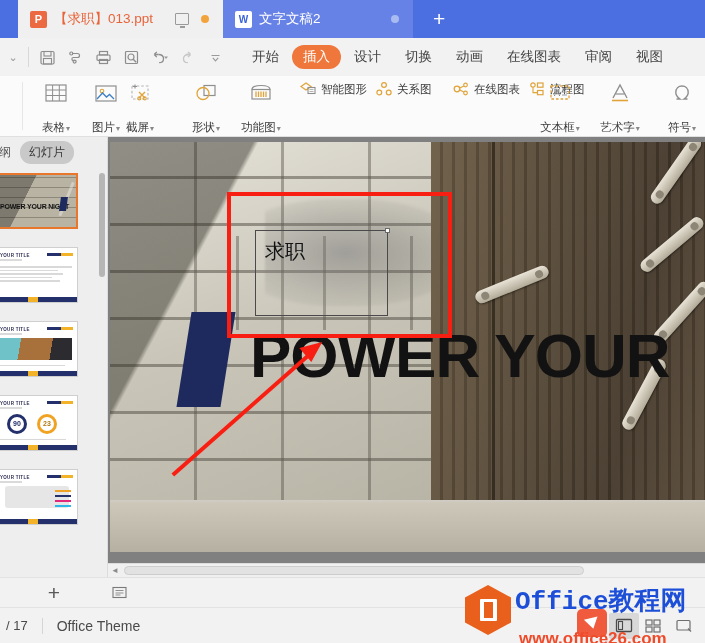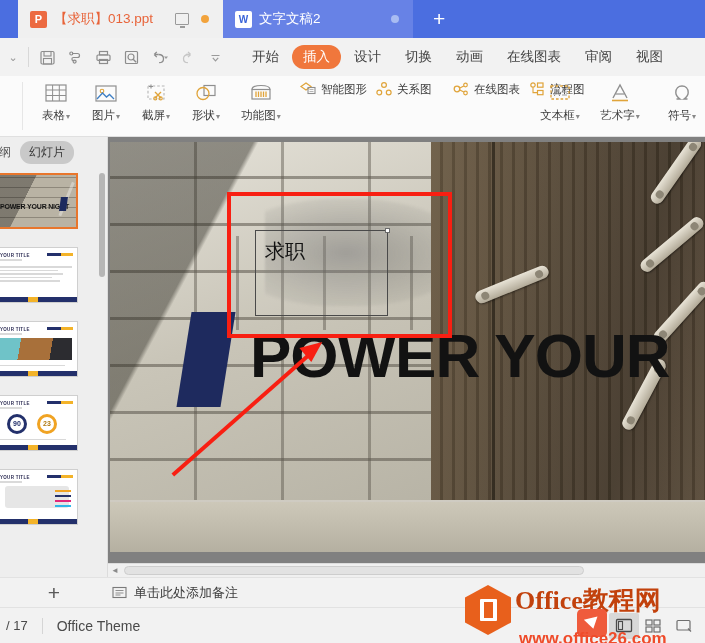--- a/index.html
+++ b/index.html
@@ -85,21 +85,21 @@
     overflow: hidden;
   }
   .rgrp { position: absolute; top: 0; height: 61px; display: flex; align-items: stretch; }
   .rsep { position: absolute; top: 6px; width: 1px; height: 48px; background: #e6e6e6; }
   .bigbtn {
     width: 48px; height: 61px;
     display: flex; flex-direction: column; align-items: center; justify-content: flex-start;
     padding-top: 4px;
   }
   .bigbtn .ic { height: 28px; display: flex; align-items: center; justify-content: center; }
-  .bigbtn .lbl { font-size: 11.5px; color: #3c3c3c; white-space: nowrap; margin-top: 0; }
+  .bigbtn .lbl { font-size: 11.5px; color: #3c3c3c; white-space: nowrap; margin-top: 12px; }
   .caret { font-size: 8px; color: #888; margin-left: 1px; }
   .stackgrp { display: flex; justify-content: space-between; height: 61px; padding: 0 2px; }
   .smallbtn { display: flex; align-items: center; height: 26px; padding: 0 3px; }
   .smallbtn .ic { width: 22px; display: flex; align-items: center; justify-content: center; }
   .smallbtn .lbl { font-size: 11.5px; color: #3c3c3c; white-space: nowrap; margin-left: 2px; }
 
   
   .leftpanel {
     position: absolute; top: 137px; left: 0; width: 108px; bottom: 66px;
     background: #eeeeee; border-right: 1px solid #dcdcdc;
@@ -282,22 +282,22 @@
     clip-path: polygon(50% 0, 100% 25%, 100% 75%, 50% 100%, 0 75%, 0 25%);
     display: flex; align-items: center; justify-content: center;
   }
   .wm-hex i {
     display:block; width: 17px; height: 22px; background:#fff; border-radius:1px;
     position: relative;
   }
   .wm-hex i:after{content:"";position:absolute;left:4px;top:3px;width:9px;height:16px;background:#e8601c;}
   .wm-title {
     position: absolute; left: 60px; top: 2px;
-    font-size: 26px; font-weight: bold; color: #c2410c;
-    font-family: Liberation Serif, serif; white-space: nowrap;
+    font-size: 26px; font-weight: bold; color: #1d4ed8;
+    font-family: Liberation Mono, monospace; white-space: nowrap;
   }
   .wm-url {
     position: absolute; left: 64px; top: 48px;
     font-size: 17px; font-weight: bold; color: #ef4b2a; white-space: nowrap;
   }
   .wm-badge {
     position: absolute; left: 122px; top: 28px; width: 30px; height: 28px;
     background: #ef5b3c; border-radius: 5px;
     display:flex;align-items:center;justify-content:center;
   }
@@ -425,21 +425,21 @@
           <svg width="26" height="24" viewBox="0 0 26 24">
               <rect x="3" y="4" width="20" height="15" fill="none" stroke="#8f8f8f" stroke-width="1.2"></rect>
               <circle cx="9" cy="9" r="1.8" fill="none" stroke="#e0a43a" stroke-width="1.1"></circle>
               <path d="M4 17l5.5-6 4 4 3-2.5 4.5 4.5" fill="none" stroke="#3f7fc4" stroke-width="1.3"></path>
             </svg>
         </div>
         <div class="lbl"><span>图片</span><span class="caret">▾</span></div>
       </div>
     </div>
 
-    <div class="rgrp" style="left:132px">
+    <div class="rgrp" style="left:116px">
       <div class="bigbtn">
         <div class="ic">
           <svg width="26" height="24" viewBox="0 0 26 24">
               <rect x="5" y="4" width="16" height="13" fill="none" stroke="#b6b6b6" stroke-width="1.1" stroke-dasharray="2.6 2"></rect>
               <path d="M8 2.5v4M6 4.5h4" stroke="#8f8f8f" stroke-width="1.1"></path>
               <path d="M12 10l6 6M18 10l-6 6" stroke="#e0a43a" stroke-width="1.4"></path>
               <circle cx="12.3" cy="16.4" r="1.5" fill="none" stroke="#e0a43a" stroke-width="1.2"></circle>
               <circle cx="17.7" cy="16.4" r="1.5" fill="none" stroke="#e0a43a" stroke-width="1.2"></circle>
             </svg>
         </div>
@@ -677,21 +677,20 @@
   </div>
 
   <div class="notesbar">
     <div class="addslide">+</div>
     <span class="notes-icon">
       <svg width="15" height="14" viewBox="0 0 15 14">
           <rect x="1" y="1.5" width="13" height="10" fill="none" stroke="#7a7a7a" stroke-width="1.1"></rect>
           <path d="M3.5 4.5h8M3.5 7h8M3.5 9h5" stroke="#8f8f8f" stroke-width="1"></path>
         </svg>
     </span>
-    <span class="notes-text">单击此处添加备注</span>
   </div>
 
   <div class="statusbar">
     <span class="st-page">/ 17</span>
     <span class="st-div"></span>
     <span class="st-theme">Office Theme</span>
 
     <div class="st-right">
       <div class="st-btn">
         <svg width="18" height="16" viewBox="0 0 18 16">

